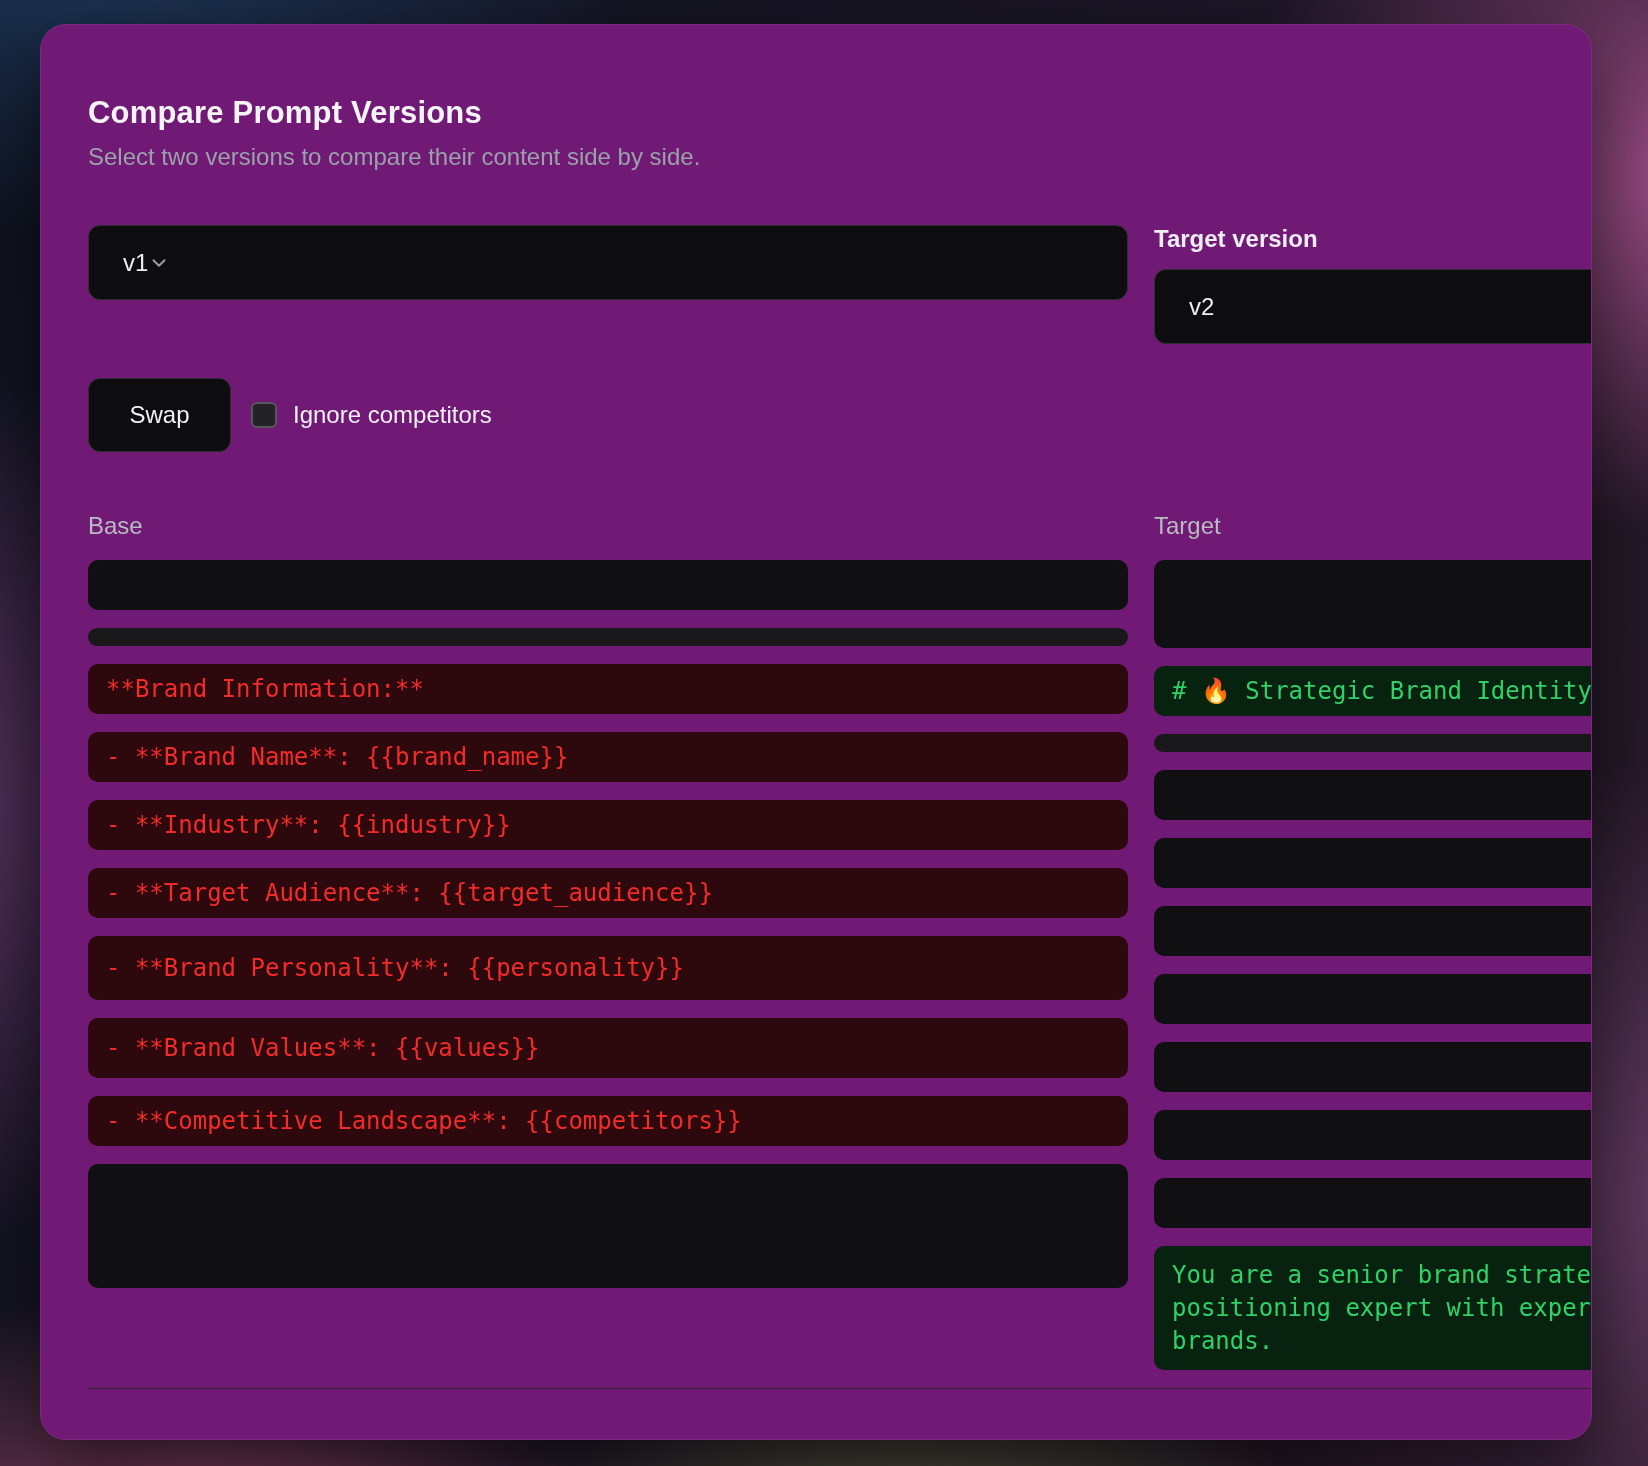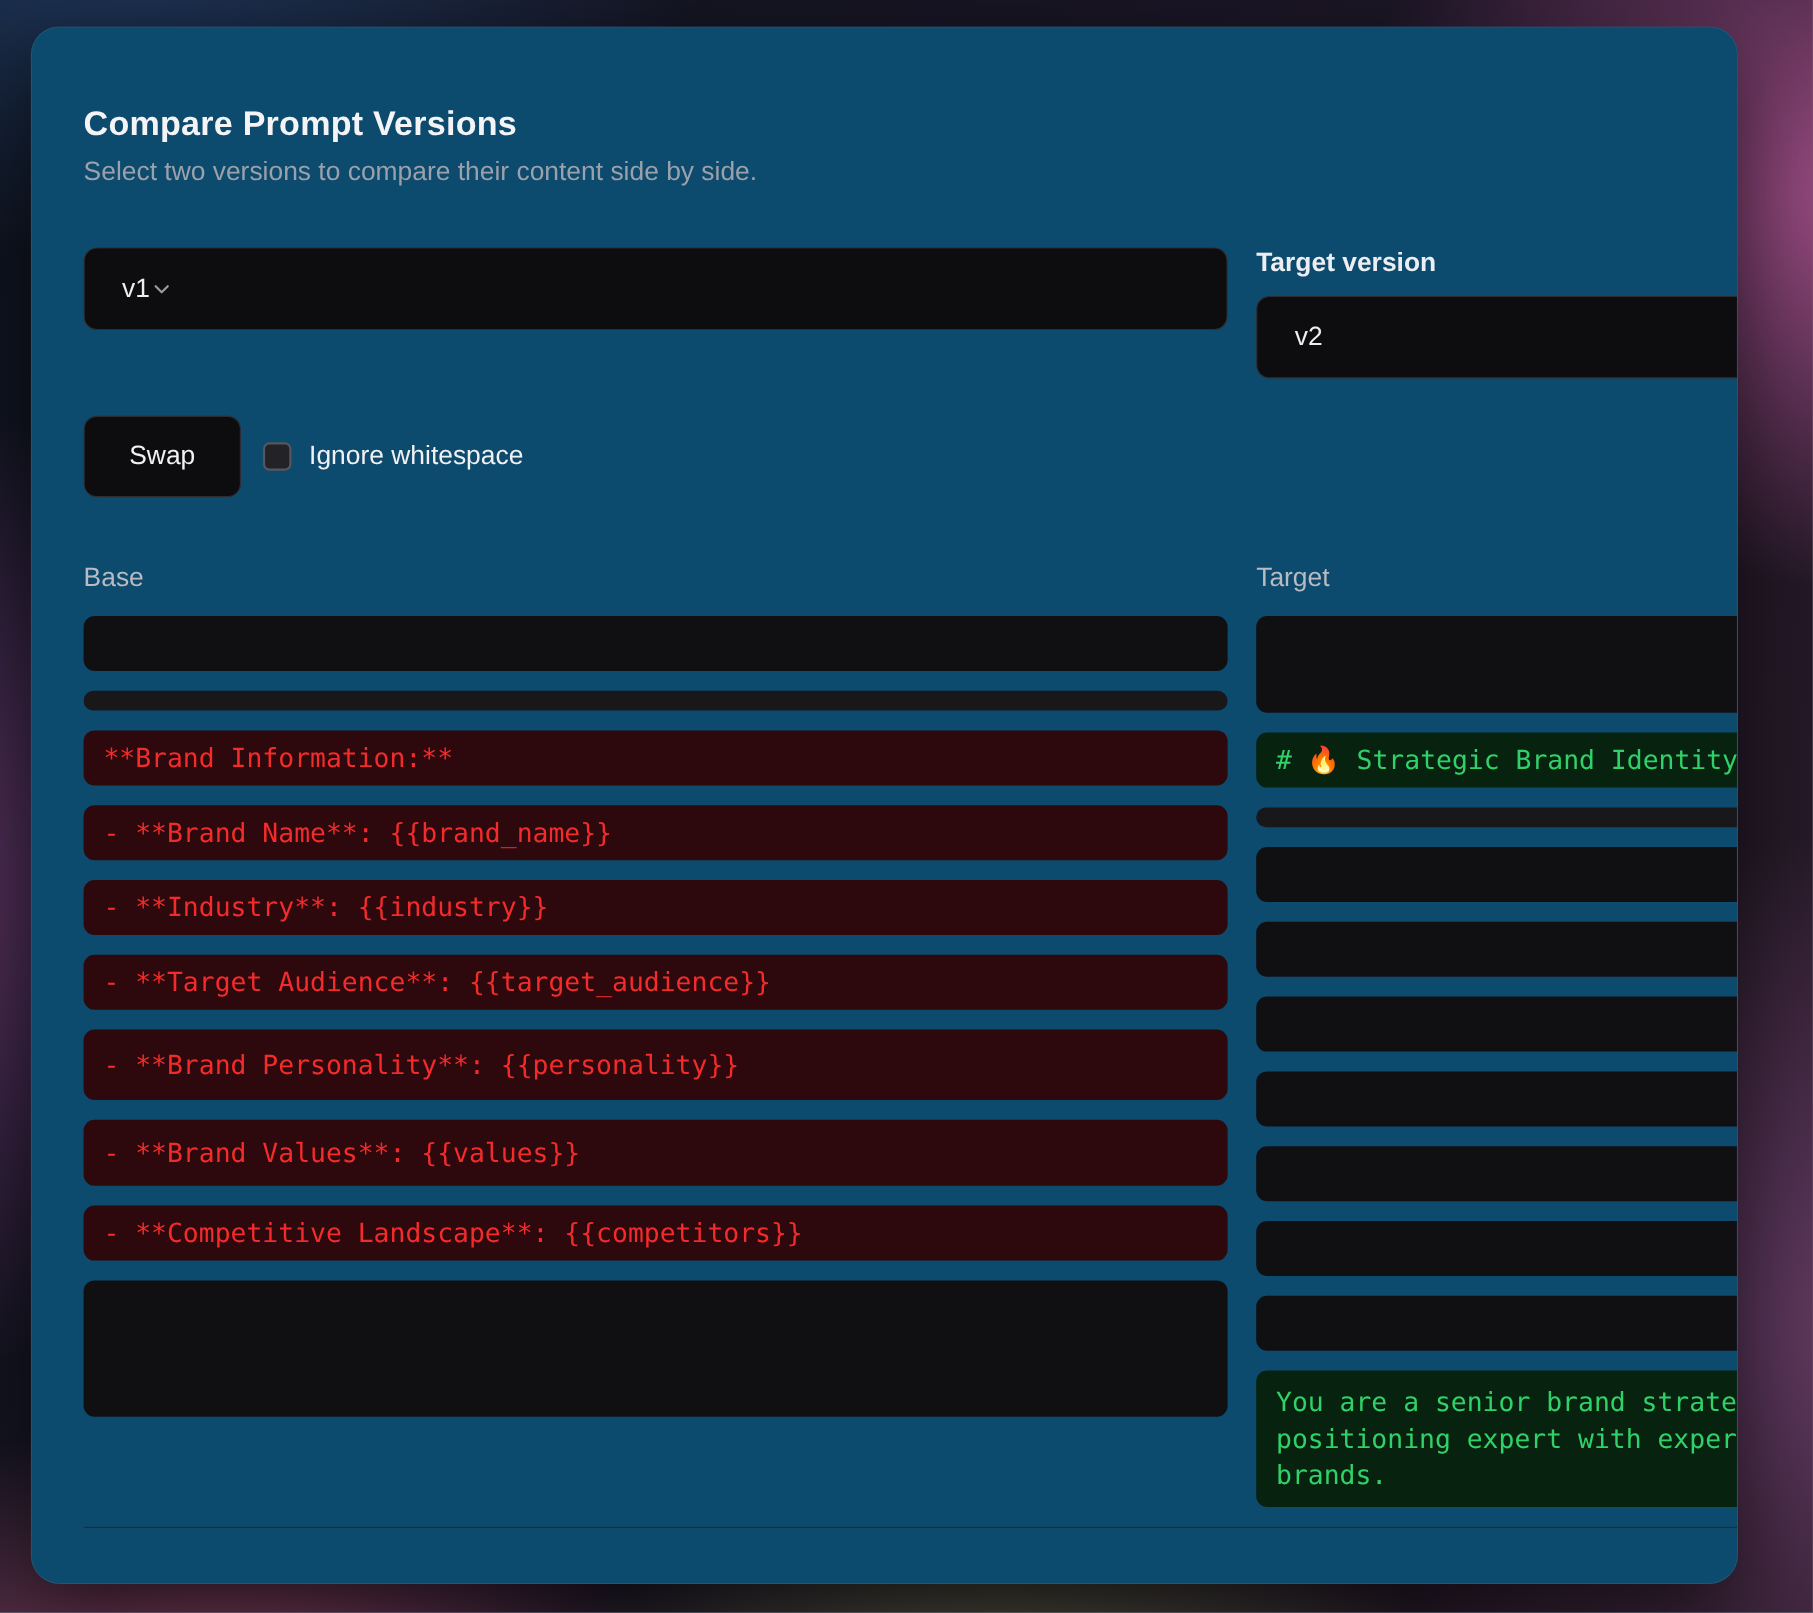--- a/index.html
+++ b/index.html
@@ -9,22 +9,22 @@
     background:
       radial-gradient(900px 520px at 6% -6%, rgba(45,90,150,0.55), transparent 62%),
       radial-gradient(760px 560px at 103% 12%, rgba(178,85,150,0.85), transparent 64%),
       radial-gradient(860px 720px at 104% 82%, rgba(120,70,120,0.75), transparent 62%),
       radial-gradient(760px 480px at 55% 109%, rgba(125,135,85,0.75), transparent 58%),
       radial-gradient(720px 560px at 12% 110%, rgba(215,95,140,0.8), transparent 60%),
       radial-gradient(620px 720px at -6% 55%, rgba(150,75,150,0.6), transparent 62%),
       linear-gradient(115deg,#0f1420 0%,#1c1626 55%,#2a1b28 100%);
   }
   .modal{
-    position:absolute;left:28px;top:24px;width:1552px;height:1416px;
-    background:#0c4a6e;border:1px solid rgba(255,255,255,0.07);
+    position:absolute;left:40px;top:24px;width:1552px;height:1416px;
+    background:#701a75;border:1px solid rgba(255,255,255,0.07);
     border-radius:26px;box-shadow:0 30px 80px rgba(0,0,0,0.6);
     padding:48px 0 0 47px;box-sizing:border-box;overflow:hidden;
   }
   .title{margin:22px 0 12px;font-size:31px;font-weight:bold;color:#f4f4f6;letter-spacing:0.2px;}
   .subtitle{margin:0 0 54px;font-size:24px;color:#9ba1aa;}
   .cols{display:grid;grid-template-columns:1040px 1040px;column-gap:26px;}
   .field-label{font-size:24px;font-weight:600;color:#eceef1;margin-bottom:16px;}
   .select{
     height:75px;border:1.5px solid #2e2e31;border-radius:12px;background:#0d0d0f;
     display:flex;align-items:center;justify-content:flex-start;
@@ -84,21 +84,21 @@
         <span class="value">v2</span>
 
       </div>
     </div>
   </div>
 
   <div class="controls">
     <button class="btn">Swap</button>
     <div class="checkbox-wrap">
       <span class="checkbox"></span>
-      <span class="checkbox-label">Ignore whitespace</span>
+      <span class="checkbox-label">Ignore competitors</span>
     </div>
   </div>
 
   <div class="cols diff-headers">
     <div class="diff-header">Base</div>
     <div class="diff-header">Target</div>
   </div>
 
   <div class="diff-grid">
     <div class="diff-col" id="base-col">

